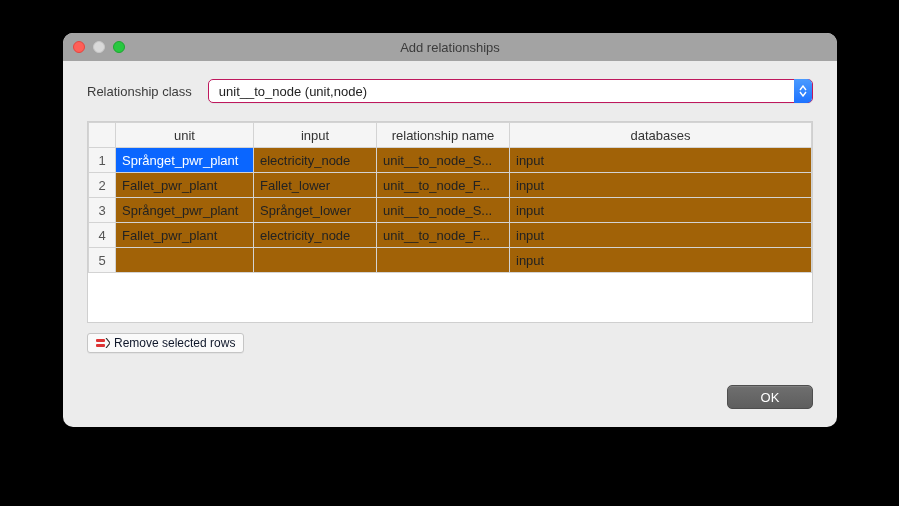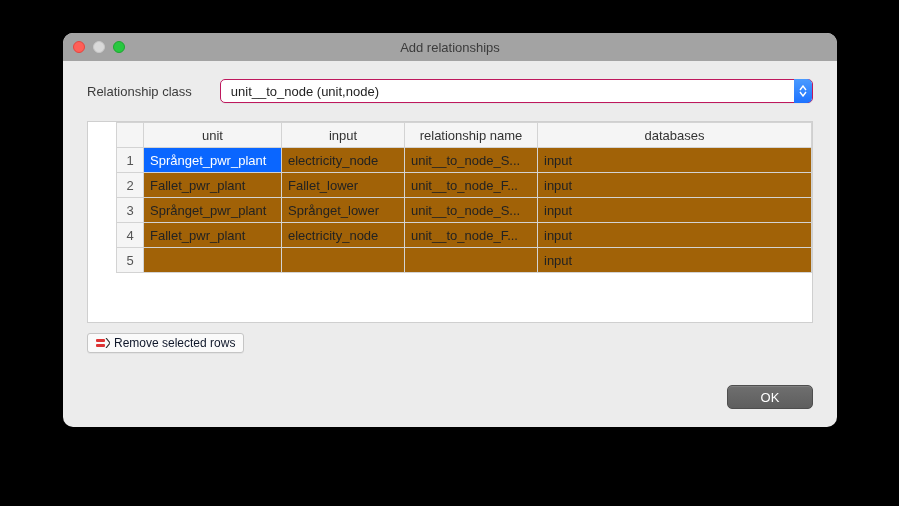--- a/index.html
+++ b/index.html
@@ -50,21 +50,21 @@
     position:absolute; left:0; right:0; top:0; height:28px;
     display:flex; align-items:center; justify-content:center;
     font-size:13px; color:#3b3b3b;
   }
   .content {
     flex: 1 1 auto;
     padding: 18px 24px 12px 24px;
     display:flex; flex-direction:column;
   }
   .row-class {
-    display:flex; align-items:center; gap:28px;
+    display:flex; align-items:center; gap:16px;
     margin-bottom:18px;
   }
   .row-class label {
     font-size:13px; color:#3b3b3b;
   }
   .combo {
     flex:1 1 auto;
     height:22px;
     background:#fff;
     border-radius:5px;
@@ -86,21 +86,20 @@
     align-items:center; justify-content:center;
     gap:0;
   }
   .combo .arrow svg { display:block; }
 
   .table-wrap {
     border:1px solid #cfcfcf;
     background:#fff;
     height:200px;
     overflow:hidden;
-    padding-left:28px;
   }
   table {
     border-collapse:collapse;
     width:100%;
     table-layout:fixed;
   }
   th, td {
     border:1px solid #d3d3d3;
     font-size:13px;
     padding:4px 6px;

